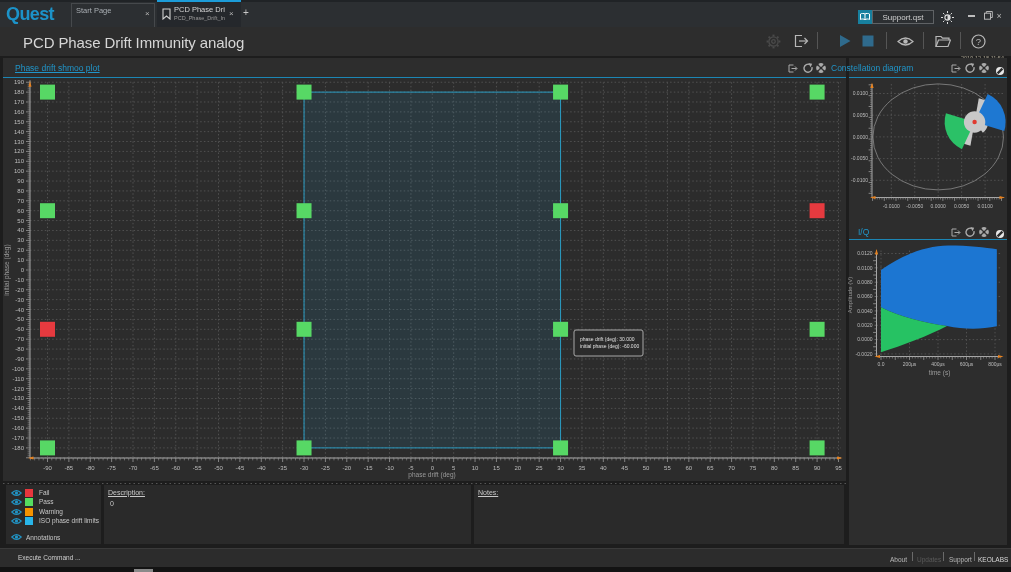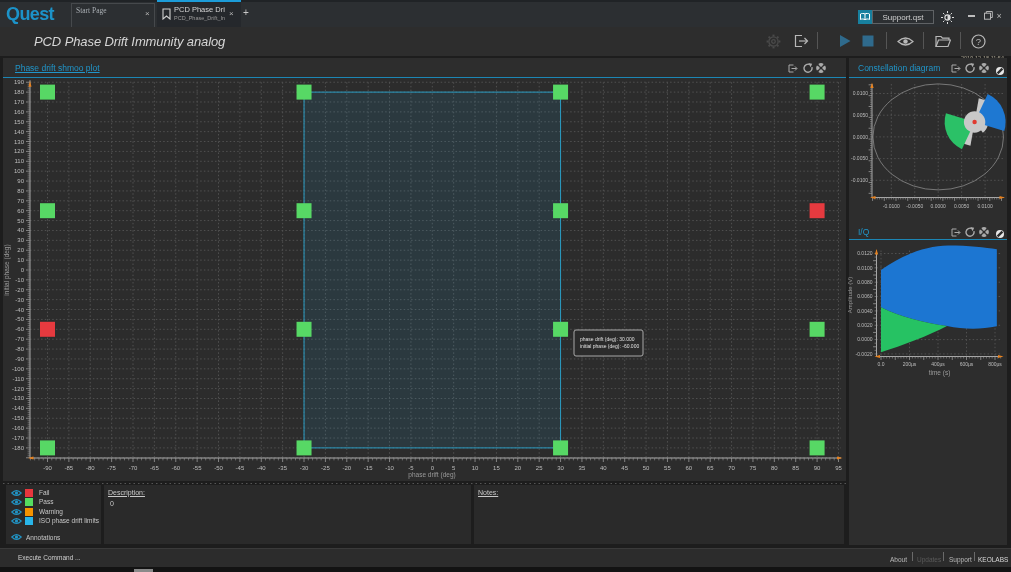--- a/index.html
+++ b/index.html
@@ -7,21 +7,21 @@
 #root{position:relative;width:1011px;height:572px;background:#1d1d1d;}
 .paneltitle{color:#2095c9;font-size:8.5px;}
 </style></head><body>
 <div id="root">
     <div class="abs" style="left:0;top:0;width:1011px;height:27px;background:#2c2f32;"></div>
     <div class="abs" style="left:0;top:0;width:1011px;height:1.5px;background:#202326;"></div>
     <svg class="abs" style="left:5px;top:3px;" width="58" height="22" viewBox="0 0 58 22">
       <text x="1" y="16.5" font-family="Liberation Sans,sans-serif" font-size="18" font-weight="bold" fill="#1c93c9" letter-spacing="-0.6">Quest</text>
     </svg>
     <div class="abs" style="left:71px;top:3px;width:84px;height:24px;border:1px solid #46494c;border-bottom:none;"></div>
-    <div class="abs" style="left:76px;top:6px;font-size:7.5px;color:#a9aeb3;font-family:Liberation Serif, serif;">Start Page</div>
+    <div class="abs" style="left:76px;top:6px;font-size:7.5px;color:#a9aeb3;">Start Page</div>
     <div class="abs" style="left:145px;top:9px;font-size:8px;color:#b5b5b5;">×</div>
     <div class="abs" style="left:157px;top:0;width:84px;height:27px;background:#25282c;border-top:2.5px solid #1c9cd9;"></div>
     <svg class="abs" style="left:162px;top:8px;" width="9" height="12" viewBox="0 0 9 12">
       <path d="M1 1 h7 v10 l-3.5,-3 -3.5,3 z" fill="none" stroke="#cfcfcf" stroke-width="1.1"></path>
     </svg>
     <div class="abs" style="left:174px;top:4.5px;font-size:7.5px;color:#d5d5d5;white-space:nowrap;width:51px;overflow:hidden;">PCD Phase Drif</div>
     <div class="abs" style="left:174px;top:14.5px;font-size:5.5px;color:#9a9a9a;white-space:nowrap;width:51px;overflow:hidden;">PCD_Phase_Drift_Im</div>
     <div class="abs" style="left:229px;top:9px;font-size:8px;color:#b5b5b5;">×</div>
     <div class="abs" style="left:243px;top:7px;font-size:10px;color:#c8c8c8;">+</div>
     <div class="abs" style="left:858px;top:10px;width:14px;height:14px;background:#17809f;"></div>
@@ -44,21 +44,21 @@
         <line x1="9.6" y1="3.4" x2="11" y2="2"></line>
       </g>
     </svg>
     <div class="abs" style="left:968px;top:15px;width:7px;height:1.5px;background:#bdbdbd;"></div>
     <svg class="abs" style="left:984px;top:11px;" width="9" height="9" viewBox="0 0 9 9">
       <rect x="0.5" y="2.2" width="6" height="6" fill="none" stroke="#b5b5b5"></rect>
       <path d="M2.3 2.2 v-1.7 h6 v6 h-1.8" fill="none" stroke="#b5b5b5"></path>
     </svg>
     <div class="abs" style="left:996.5px;top:10.5px;font-size:9px;color:#b5b5b5;">×</div>
     <div class="abs" style="left:0;top:27px;width:1011px;height:29px;background:#2d2d2d;"></div>
-    <div class="abs" style="left:34px;top:34px;font-size:13px;letter-spacing:-0.1px;color:#d6d6d6;font-style:italic;">PCD Phase Drift Immunity analog</div>
+    <div class="abs" style="left:23px;top:34px;font-size:15px;letter-spacing:-0.1px;color:#d6d6d6;">PCD Phase Drift Immunity analog</div>
     <svg class="abs" style="left:766px;top:34px;" width="15" height="15" viewBox="0 0 15 15">
       <g fill="none" stroke="#4a4a4a" stroke-width="1.3">
         <circle cx="7.5" cy="7.5" r="4.6"></circle>
         <circle cx="7.5" cy="7.5" r="1.8"></circle>
         <g stroke-width="2">
           <line x1="7.5" y1="0.6" x2="7.5" y2="2.4"></line>
           <line x1="7.5" y1="12.6" x2="7.5" y2="14.4"></line>
           <line x1="0.6" y1="7.5" x2="2.4" y2="7.5"></line>
           <line x1="12.6" y1="7.5" x2="14.4" y2="7.5"></line>
           <line x1="2.6" y1="2.6" x2="3.9" y2="3.9"></line>
@@ -222,21 +222,21 @@
       <rect x="806.59" y="26.6" width="15" height="15" fill="#57d865"></rect>
       <rect x="806.59" y="145.2" width="15" height="15" fill="#e63a3f"></rect>
       <rect x="806.59" y="263.8" width="15" height="15" fill="#57d865"></rect>
       <rect x="806.59" y="382.4" width="15" height="15" fill="#57d865"></rect>
       <rect x="571" y="272" width="69" height="26" rx="2" fill="rgba(43,43,43,0.95)" stroke="#a8a8a8" stroke-width="1"></rect>
       <text x="577" y="282.5" font-size="5" fill="#e0e0e0" font-family="Liberation Sans,sans-serif">phase drift (deg): 30.000</text>
       <text x="577" y="289.5" font-size="5" fill="#e0e0e0" font-family="Liberation Sans,sans-serif">initial phase (deg): -60.000</text>
     </svg>
     <div class="abs" style="left:3px;top:77px;width:843px;height:1px;background:#1c86b4;"></div>
     <div class="abs" style="left:849px;top:58px;width:158px;height:487px;background:#2d2d2d;"></div>
-    <div class="abs paneltitle" style="left:858px;top:63px;">Constellation diagram</div>
+    <div class="abs paneltitle" style="left:831px;top:63px;">Constellation diagram</div>
     <svg class="abs" style="left:951px;top:64px;" width="10" height="9" viewBox="0 0 10 9">
       <path d="M5.5 1 H1 V8 H5.5" fill="none" stroke="#aaaaaa" stroke-width="1"></path>
       <line x1="3.5" y1="4.5" x2="8.6" y2="4.5" stroke="#aaaaaa" stroke-width="1"></line>
       <path d="M7 2.5 L9 4.5 L7 6.5" fill="none" stroke="#aaaaaa" stroke-width="1"></path>
     </svg>
     <svg class="abs" style="left:965px;top:63px;" width="10" height="10" viewBox="0 0 10 10">
       <path d="M8.9 4.2 A4 4 0 1 1 6.8 1.6" fill="none" stroke="#aaaaaa" stroke-width="1.4"></path>
       <path d="M5.4 0 L9.2 0.8 L7.6 4.2 Z" fill="#aaaaaa"></path>
     </svg>
     <svg class="abs" style="left:979px;top:63px;" width="10" height="10" viewBox="0 0 10 10">

